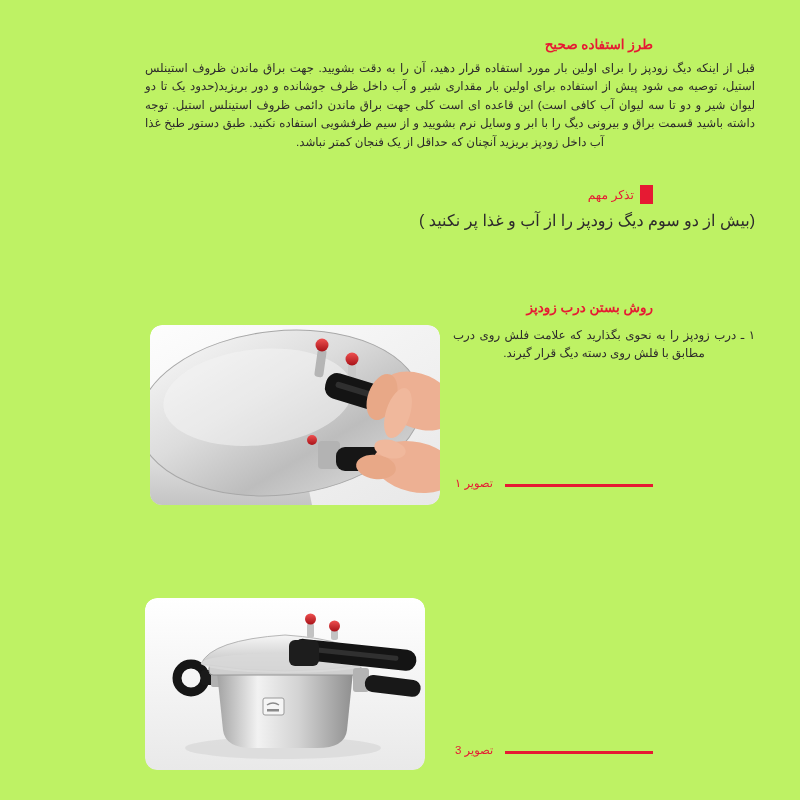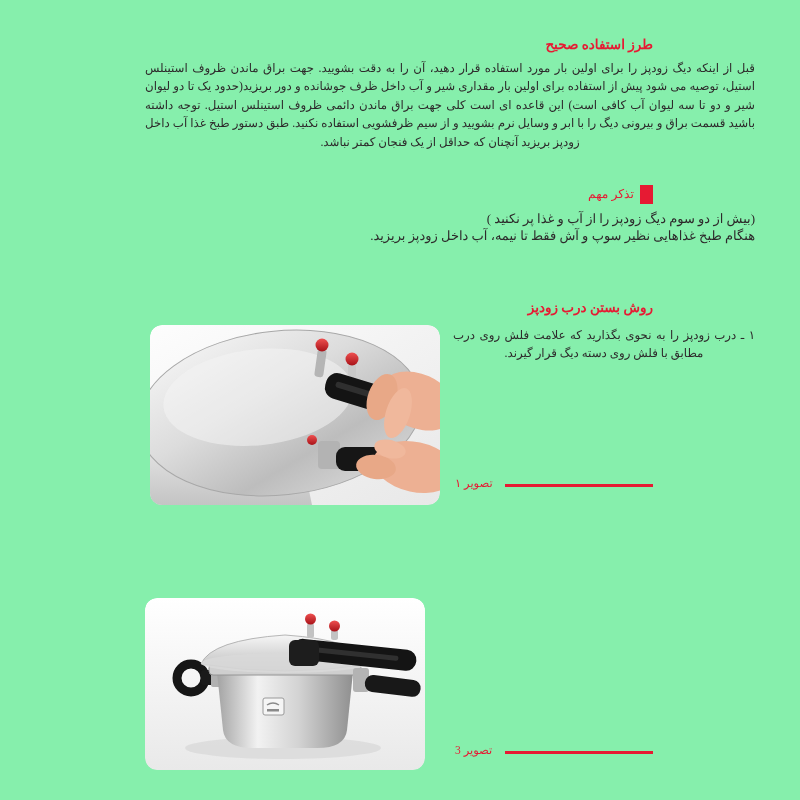--- a/index.html
+++ b/index.html
@@ -1,39 +1,39 @@
 <!DOCTYPE html>
 <html lang="fa" dir="rtl"><head>
 <meta charset="utf-8">
 <style>
   * { margin:0; padding:0; box-sizing:border-box; }
   html,body { background:#ffffff; }
   .page {
-    position:relative; width:800px; height:800px; background:#86efac;
-    font-family:Liberation Serif, serif; color:#2d2a2b; direction:rtl;
+    position:relative; width:800px; height:800px; background:#bef264;
+    font-family:Liberation Sans, sans-serif; color:#2d2a2b; direction:rtl;
     overflow:hidden;
   }
   .heading {
     position:absolute; font-size:13.5px; font-weight:bold; color:#e61a33;
     white-space:nowrap;
   }
   #heading-usage { top:36px; right:147px; }
   #para-usage {
     position:absolute; top:59px; right:45px; left:145px;
     font-size:11.8px; line-height:18.4px;
     text-align:justify; text-align-last:center;
   }
   #notice-head {
     position:absolute; top:185px; right:147px;
     display:flex; align-items:center; gap:6px;margin-left:31px;
   }
   #notice-square { width:13px; height:19px; background:#e61a33; }
   #notice-head span { font-size:12.3px; color:#e61a33; white-space:nowrap; }
   .notice-line {
-    position:absolute; right:45px; font-size:13px; white-space:nowrap;
+    position:absolute; right:45px; font-size:16px; white-space:nowrap;
     text-align:right;
   }
   #notice-line1 { top:211px; }
   #notice-line2 { top:228px; }
   #heading-close { top:287px; right:147px;margin-top:12px; }
   .step-text {
     position:absolute; right:45px; width:302px;
     font-size:11.8px; line-height:17.6px;
     text-align:justify; text-align-last:center;
   }
@@ -62,21 +62,20 @@
 
   <div id="heading-usage" class="heading">طرز استفاده صحیح</div>
 
   <div id="para-usage">قبل از اینکه دیگ زودپز را برای اولین بار مورد استفاده قرار دهید، آن را به دقت بشویید. جهت براق ماندن ظروف استینلس استیل، توصیه می شود پیش از استفاده برای اولین بار مقداری شیر و آب داخل ظرف جوشانده و دور بریزید(حدود یک تا دو لیوان شیر و دو تا سه لیوان آب کافی است) این قاعده ای است کلی جهت براق ماندن دائمی ظروف استینلس استیل. توجه داشته باشید قسمت براق و بیرونی دیگ را با ابر و وسایل نرم بشویید و از سیم ظرفشویی استفاده نکنید. طبق دستور طبخ غذا آب داخل زودپز بریزید آنچنان که حداقل از یک فنجان کمتر نباشد.</div>
 
   <div id="notice-head">
     <div id="notice-square"></div>
     <span>تذکر مهم</span>
   </div>
   <div id="notice-line1" class="notice-line">(بیش از دو سوم دیگ زودپز را از آب و غذا پر نکنید )</div>
-  <div id="notice-line2" class="notice-line">هنگام طبخ غذاهایی نظیر سوپ و آش فقط تا نیمه، آب داخل زودپز بریزید.</div>
 
   <div id="heading-close" class="heading">روش بستن درب زودپز</div>
 
   <div id="step1-text" class="step-text">۱ ـ درب زودپز را به نحوی بگذارید که علامت فلش روی درب مطابق با فلش روی دسته دیگ قرار گیرند.</div>
 
   <div id="figure1" class="figure">
     <svg width="290" height="180" viewBox="0 0 290 180" xmlns="http://www.w3.org/2000/svg">
       <defs>
         <linearGradient id="bg1" x1="0" y1="0" x2="1" y2="1">
           <stop offset="0" stop-color="#fdfdfd"></stop>

